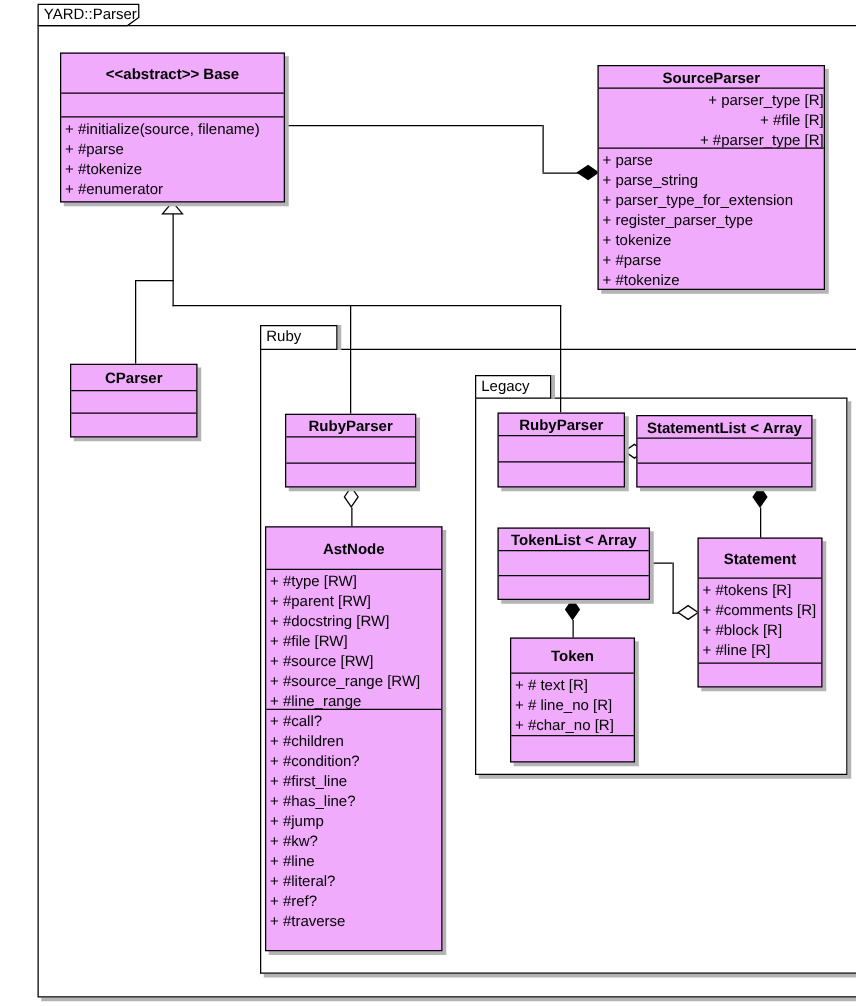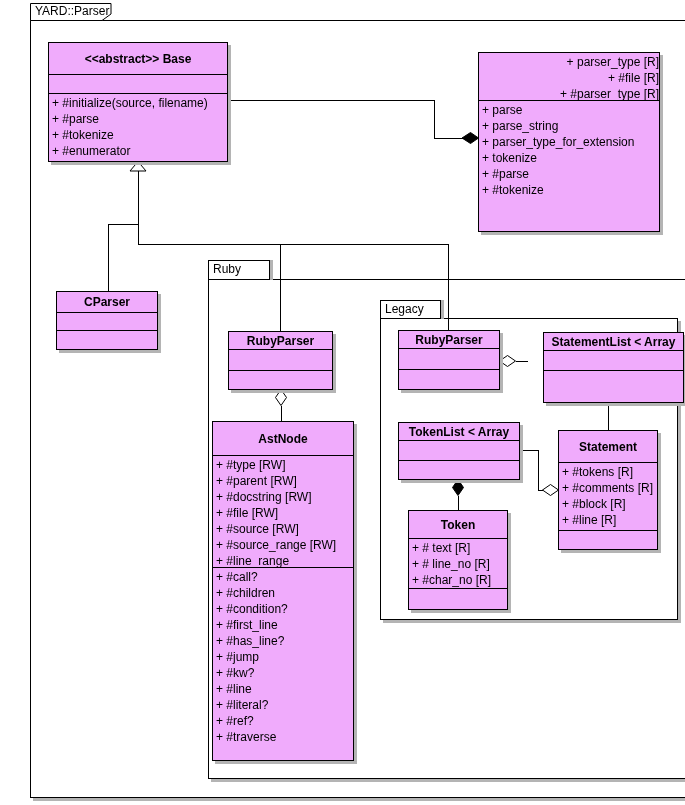--- a/index.html
+++ b/index.html
@@ -103,29 +103,31 @@
     <div class="cls-attrs" style="height:19px;"></div>
     <div class="cls-methods">
         <div class="member">+ #initialize(source, filename)</div>
         <div class="member">+ #parse</div>
         <div class="member">+ #tokenize</div>
         <div class="member">+ #enumerator</div>
       </div>
   </div>
 
   <div class="uml-class" style="left:450px;top:52px;width:182px;height:180px;">
+    <div class="cls-title" style="height:18px;">SourceParser</div>
     <div class="cls-attrs" style="height:48px;text-align:right;">
         <div class="member">+ parser_type [R]</div>
         <div class="member">+ #file [R]</div>
         <div class="member">+ #parser_type [R]</div>
       </div>
     <div class="cls-methods">
         <div class="member">+ parse</div>
         <div class="member">+ parse_string</div>
         <div class="member">+ parser_type_for_extension</div>
+        <div class="member">+ register_parser_type</div>
         <div class="member">+ tokenize</div>
         <div class="member">+ #parse</div>
         <div class="member">+ #tokenize</div>
       </div>
   </div>
 
   <div class="uml-class" style="left:28px;top:291px;width:102px;height:59px;">
     <div class="cls-title" style="height:21px;">CParser</div>
     <div class="cls-attrs" style="height:18px;"></div>
     <div class="cls-methods"></div>
@@ -162,21 +164,21 @@
         <div class="member">+ #traverse</div>
       </div>
   </div>
 
   <div class="uml-class" style="left:370px;top:330px;width:102px;height:60px;">
     <div class="cls-title" style="height:18px;">RubyParser</div>
     <div class="cls-attrs" style="height:21px;"></div>
     <div class="cls-methods"></div>
   </div>
 
-  <div class="uml-class" style="left:515px;top:332px;width:141px;height:71px;">
+  <div class="uml-class" style="left:481px;top:332px;width:141px;height:58px;">
     <div class="cls-title" style="height:18px;">StatementList &lt; Array</div>
     <div class="cls-attrs" style="height:20px;"></div>
     <div class="cls-methods"></div>
   </div>
 
   <div class="uml-class" style="left:370px;top:422px;width:122px;height:58px;">
     <div class="cls-title" style="height:18px;">TokenList &lt; Array</div>
     <div class="cls-attrs" style="height:20px;"></div>
     <div class="cls-methods"></div>
   </div>

